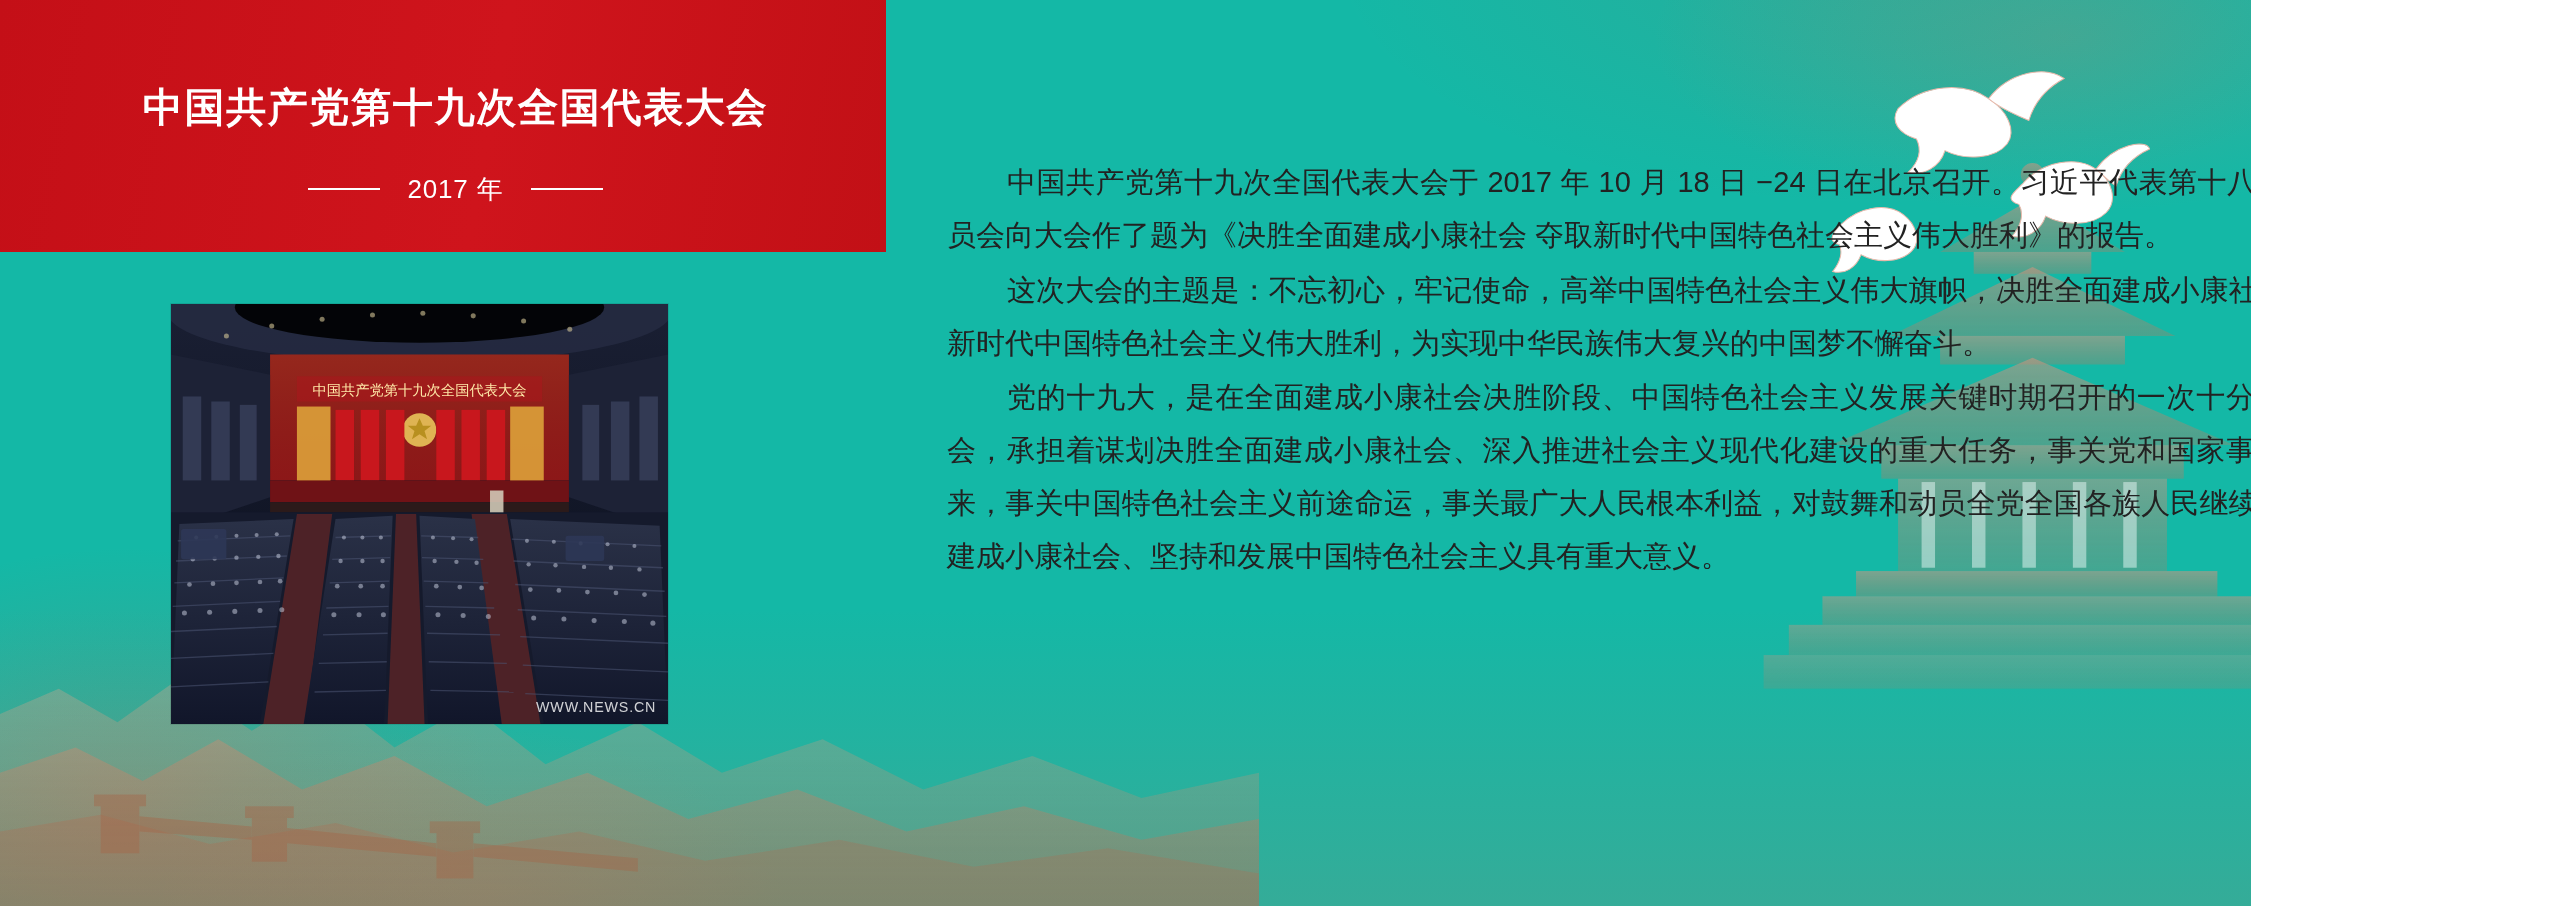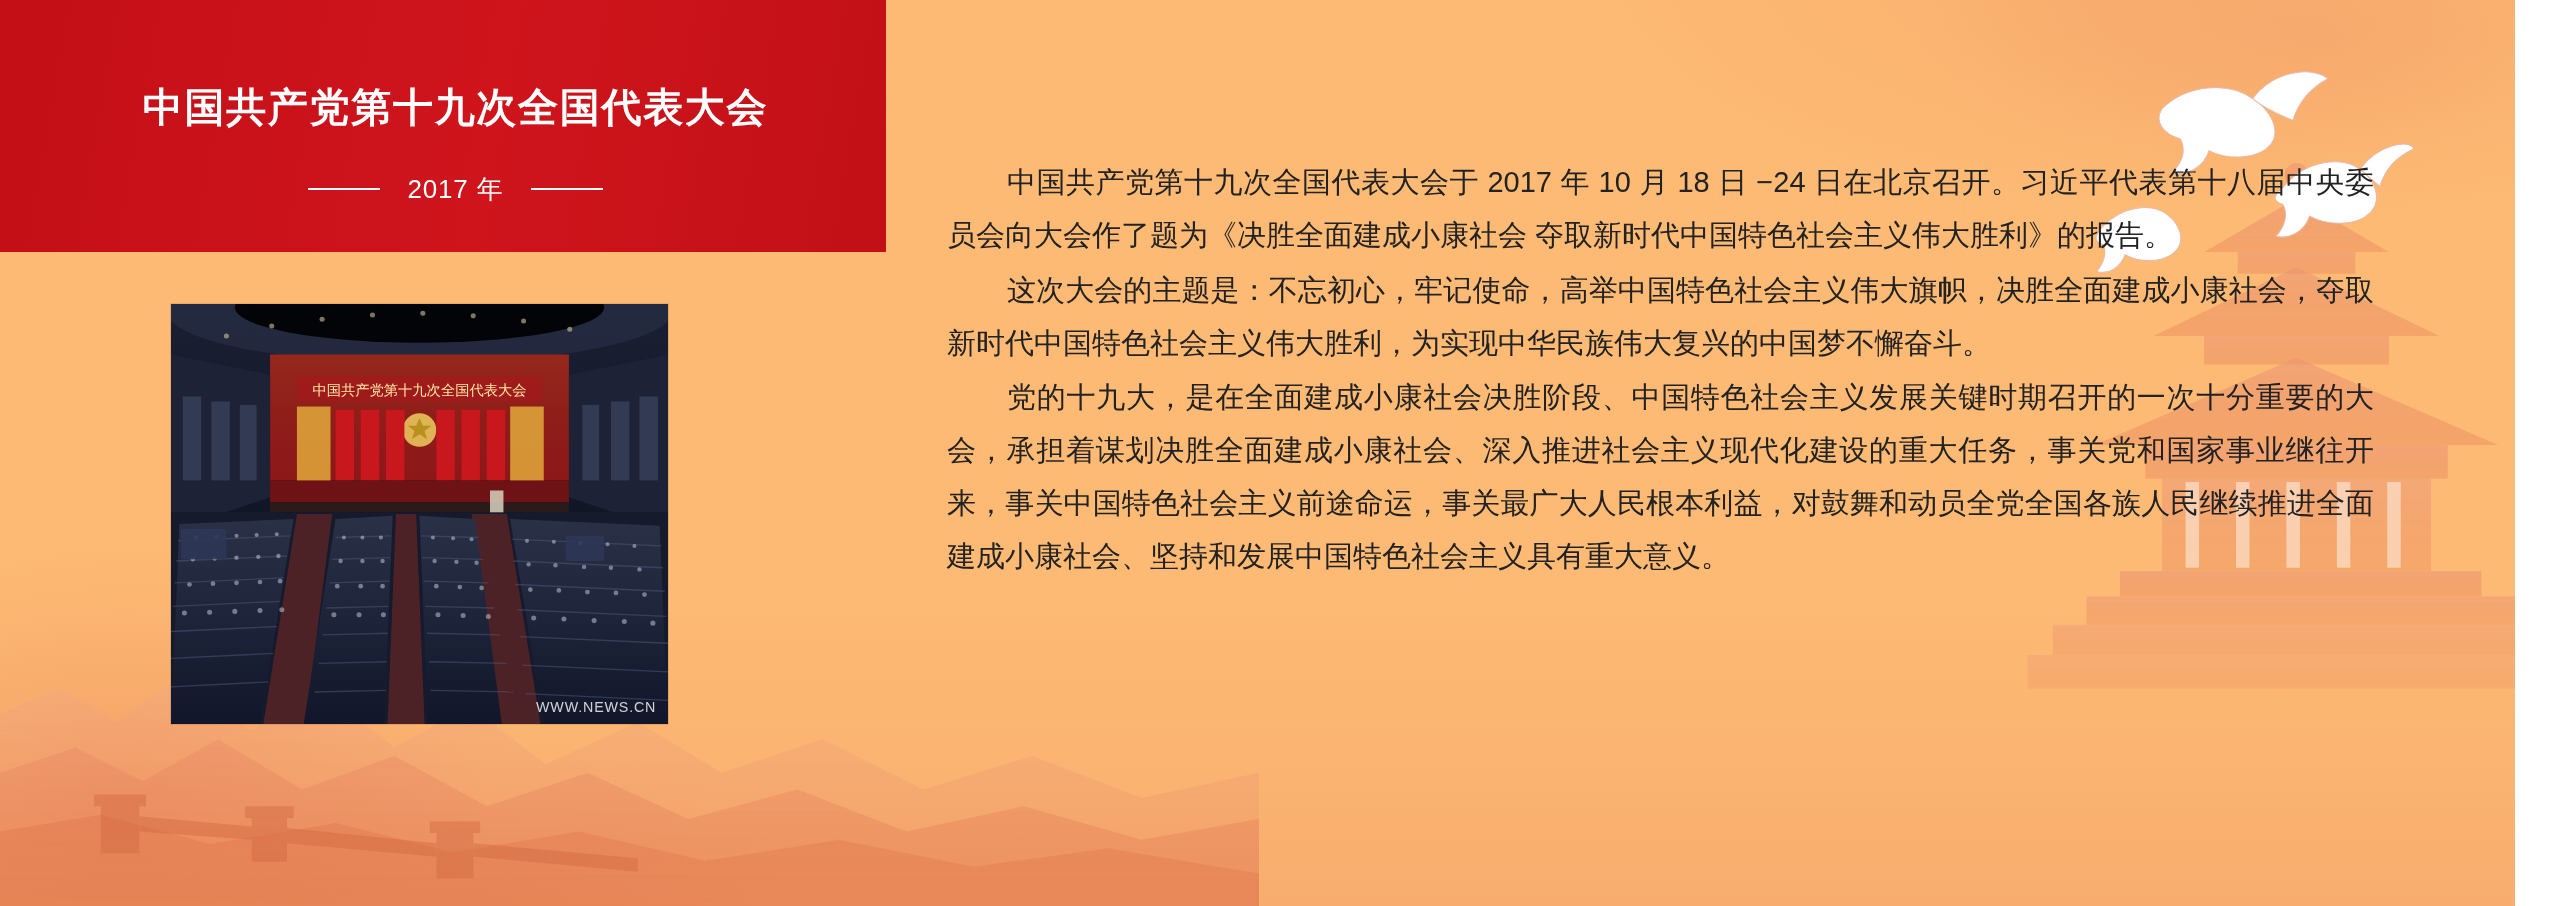--- a/index.html
+++ b/index.html
@@ -9,24 +9,24 @@
   body {
     width: 2576px;
     height: 907px;
     overflow: hidden;
     font-family: "Liberation Sans", sans-serif;
     background: #ffffff;
   }
 
   .page {
     position: relative;
-    width: 2515px;
+    width: 2251px;
     height: 907px;
     overflow: hidden;
-    background: #fdba74;
+    background: #14b8a6;
   }
 
   
   .bg-wash-top-right {
     position: absolute;
     right: 0;
     top: 0;
     width: 1259px;
     height: 470px;
     background:

